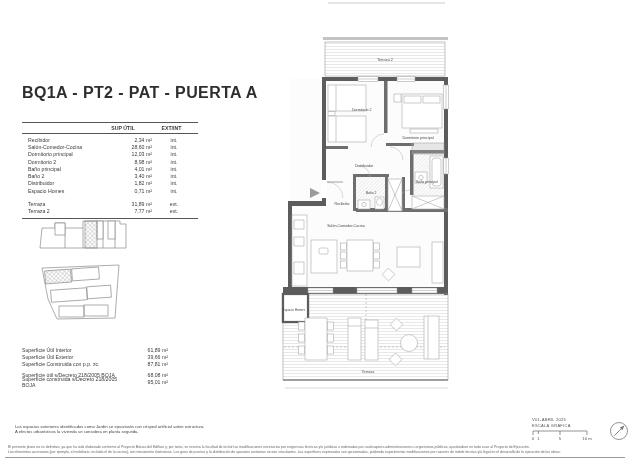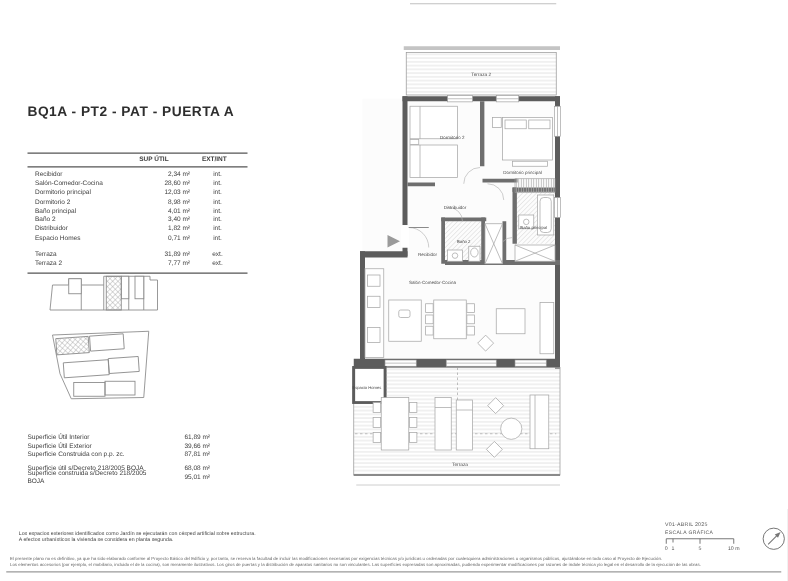--- a/index.html
+++ b/index.html
@@ -2,21 +2,21 @@
 <html><head>
 <meta charset="utf-8">
 <style>
   html,body{margin:0;padding:0;background:#e8e8e8;}
   *{box-sizing:border-box;}
   #sheet{
     position:relative;width:630px;height:465px;background:#ffffff;
     font-family:"Liberation Sans",sans-serif;color:#3c3c3c;overflow:hidden;margin:0 auto;
   }
   
-  #title{position:absolute;left:22px;top:84px;font-size:11px;font-weight:bold;letter-spacing:.4px;color:#2e2e2e;}
+  #title{position:absolute;left:22px;top:84px;font-size:16px;font-weight:bold;letter-spacing:.4px;color:#2e2e2e;}
   
   #area-table{position:absolute;left:22px;top:122px;width:176px;font-size:5.2px;}
   #area-table .thead{display:flex;border-top:.8px solid #555;border-bottom:.8px solid #555;
     font-weight:bold;padding:2px 0;}
   #area-table .tbody{border-bottom:.8px solid #555;padding:2px 0 3px 0;}
   .trow{display:flex;height:7.3px;align-items:center;}
   .tname{width:96px;padding-left:6px;}
   .tarea{width:34px;text-align:right;}
   .ttype{width:44px;text-align:center;}
   .thead .tarea{text-align:center;width:46px;margin-left:-12px;}

